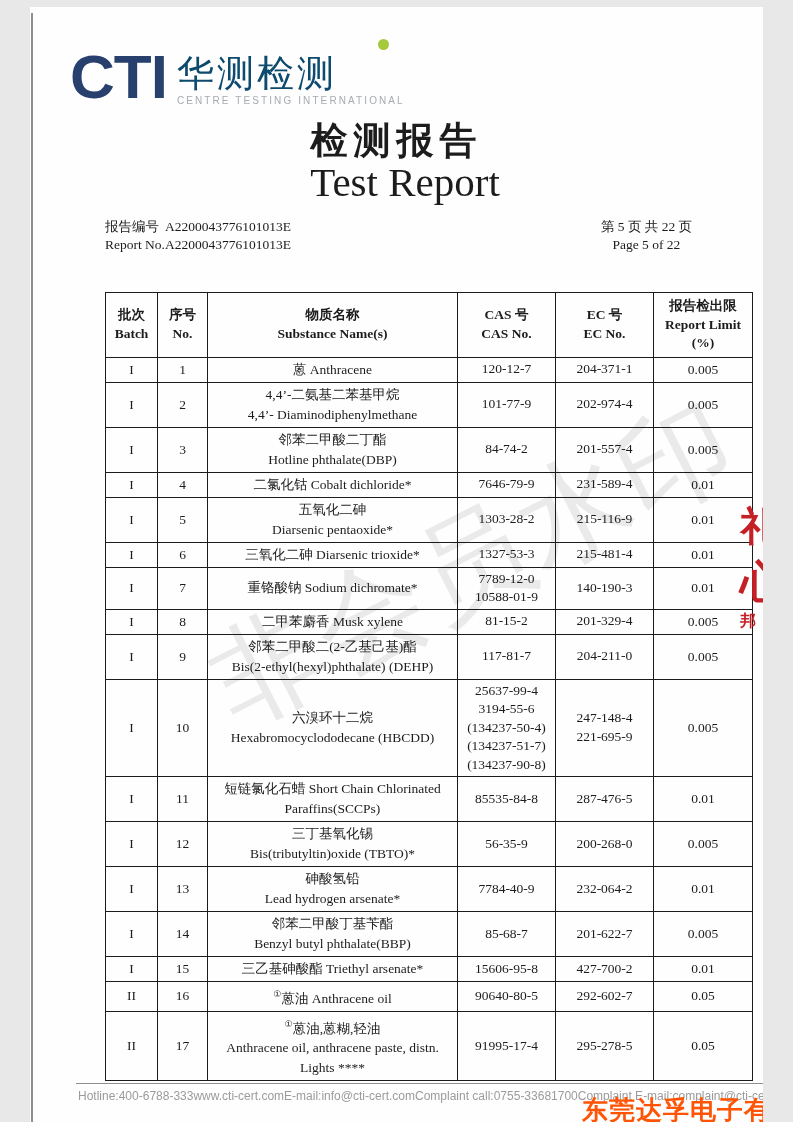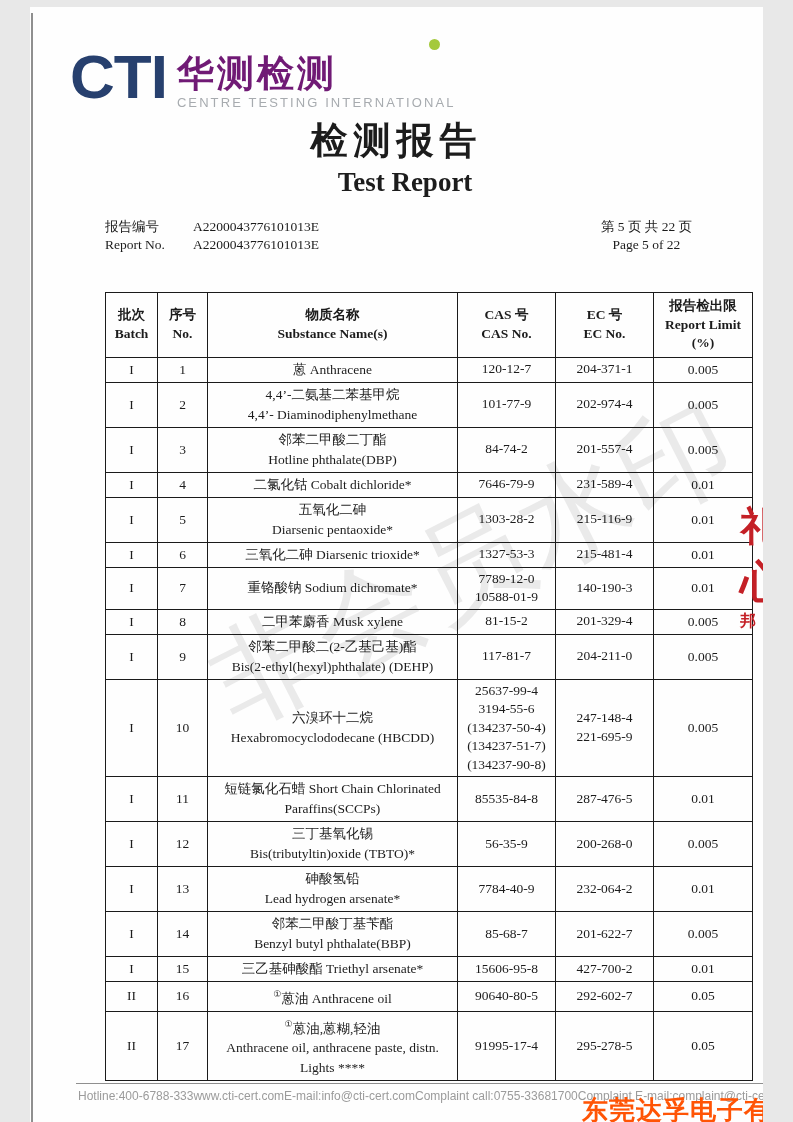--- a/index.html
+++ b/index.html
@@ -20,36 +20,36 @@
     font-family:"Liberation Sans", sans-serif;
     font-weight:bold;font-size:62px;line-height:52px;
     color:#27406e;letter-spacing:-1px;position:relative;
   }
   .logo-dot{
     position:absolute;right:16px;top:-12px;
     width:11px;height:11px;border-radius:50%;background:#a4c93c;
   }
   .logo-cn-block{margin-left:10px;padding-top:4px;}
   .logo-cn{
-    font-weight:bold;font-size:37px;line-height:38px;
-    color:#701a75;letter-spacing:3px;white-space:nowrap;
+    font-weight:normal;font-size:37px;line-height:38px;
+    color:#0c4a6e;letter-spacing:3px;white-space:nowrap;
   }
   .logo-en{
     font-family:"Liberation Sans", sans-serif;
-    font-size:13px;color:#a7abaf;letter-spacing:2.1px;margin-top:2px;white-space:nowrap;
+    font-size:10px;color:#a7abaf;letter-spacing:2.1px;margin-top:2px;white-space:nowrap;
   }
 
   
   .doc-title{position:absolute;top:112px;left:0;right:0;text-align:center;}
   .doc-title-cn{font-size:37px;font-weight:bold;letter-spacing:6px;line-height:44px;}
-  .doc-title-en{font-size:27px;font-weight:bold;line-height:38px;padding-left:17px;}
+  .doc-title-en{font-size:41px;font-weight:normal;line-height:38px;padding-left:17px;}
 
   
   .meta{position:absolute;top:211px;left:75px;right:71px;display:flex;justify-content:space-between;font-size:13.5px;line-height:18px;}
-  .meta-left{display:grid;grid-template-columns:auto auto;column-gap:28px;}
+  .meta-left{display:grid;grid-template-columns:auto auto;}
   .meta-right{text-align:center;}
 
   .section-title{position:absolute;top:255px;left:75px;font-size:13.5px;font-weight:bold;}
 
   
   .svhc-table{
     position:absolute;top:285px;left:75px;
     border-collapse:collapse;table-layout:fixed;width:647px;
     font-size:13.5px;
   }

